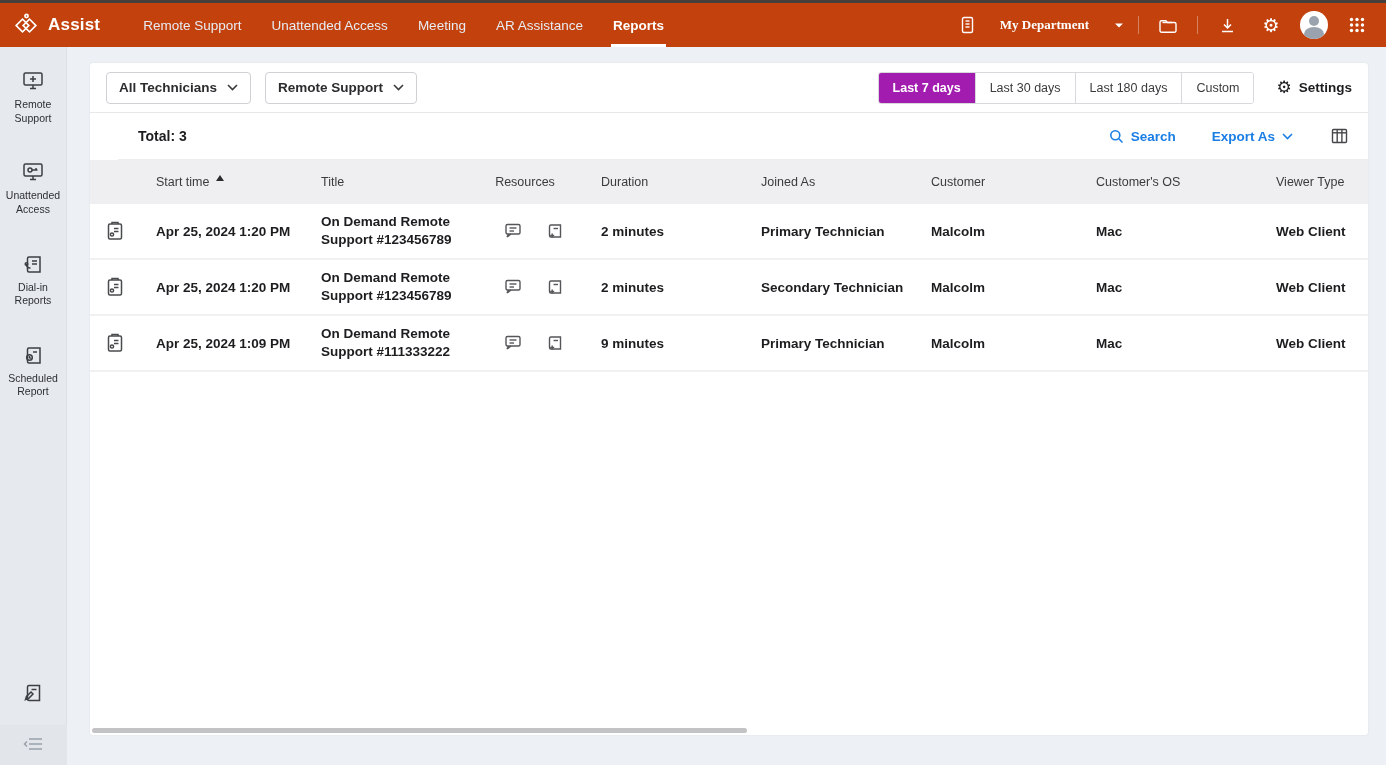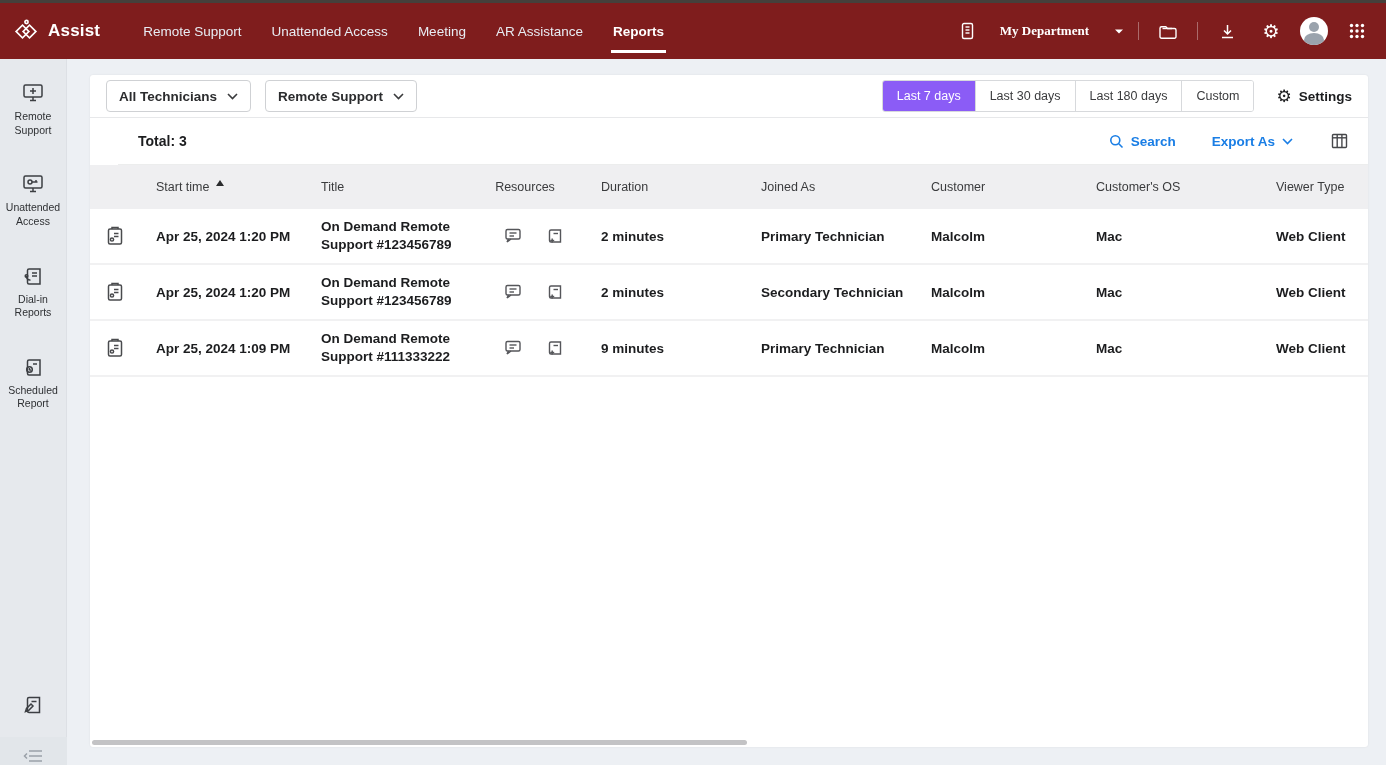--- a/index.html
+++ b/index.html
@@ -1,21 +1,21 @@
 <!DOCTYPE html>
 <html><head>
 <meta charset="utf-8">
 <style>
   * { margin:0; padding:0; box-sizing:border-box; }
   html,body { width:1386px; height:765px; overflow:hidden;
     font-family:"Liberation Sans","DejaVu Sans",sans-serif; background:#edf0f4; color:#1c1d1f; }
 
   
   .top-strip { height:3px; background:#45403b; }
-  .topbar { height:56px; background:#7f1d1d; display:flex; align-items:center; padding:4px 14px; color:#fff; }
+  .topbar { height:44px; background:#c2410c; display:flex; align-items:center; padding:4px 14px; color:#fff; }
   .brand { display:flex; align-items:center; gap:8px; margin-right:28px; }
   .brand-name { font-size:17px; font-weight:700; letter-spacing:.2px; }
   .nav-items { display:flex; align-items:stretch; height:44px; }
   .nav-item { display:flex; align-items:center; padding:0 2px; margin:0 13px; font-size:13.5px;
     color:#e8ecf3; cursor:pointer; position:relative; }
   .nav-item.active { font-weight:700; color:#fff; }
   .nav-item.active::after { content:""; position:absolute; left:0; right:0; bottom:0; height:3px; background:#fff; }
   .topbar-right { margin-left:auto; display:flex; align-items:center; gap:14px; }
   .dept { display:flex; align-items:center; gap:25px; cursor:pointer;font-family:Liberation Serif, serif; }
   .dept-label { font-size:13px; font-weight:600; }
@@ -36,28 +36,28 @@
   .side-item.active::before { content:""; position:absolute; left:0; top:0; bottom:0; width:4px; background:#1e87e8; }
   .side-bottom { margin-top:auto; display:flex; flex-direction:column; align-items:center; }
   .side-bottom .side-ico { padding:10px 0 20px; cursor:pointer; }
   .side-collapse { width:67px; padding:12px 0 14px; display:flex; justify-content:center; background:#e2e6ea; cursor:pointer; color:#9aa0a8; }
 
   .main { flex:1; position:relative; }
   .card { position:absolute; left:23px; top:16px; width:1278px; height:672px; background:#fff;
     border-radius:3px; box-shadow:0 0 2px rgba(0,0,0,.08); display:flex; flex-direction:column; }
 
   
-  .filter-row { height:43px; display:flex; align-items:center; padding:0 16px; border-bottom:1px solid #e7e8ea; }
+  .filter-row { height:50px; display:flex; align-items:center; padding:0 16px; border-bottom:1px solid #e7e8ea; }
   .select-btn { display:flex; align-items:center; gap:10px; border:1px solid #cfd1d4; border-radius:4px;
     height:32px; padding:0 12px; font-size:13.5px; font-weight:600; color:#2b2c2e; cursor:pointer; background:#fff; margin-right:14px; }
   .ranges { margin-left:auto; display:flex; border:1px solid #d7d9dc; border-radius:3px; overflow:hidden; }
   .range-btn { height:30px; padding:0 14px; display:flex; align-items:center; font-size:12.5px; color:#3a3b3d;
     background:#fff; cursor:pointer; border-left:1px solid #d7d9dc; }
   .range-btn:first-child { border-left:none; }
-  .range-btn.active { background:#8b5cf6; color:#fff; font-weight:400; }
+  .range-btn.active { background:#a21caf; color:#fff; font-weight:700; }
   .settings-btn { display:flex; align-items:center; gap:7px; margin-left:22px; cursor:pointer;
     font-size:13.5px; font-weight:600; color:#1c1d1f; }
 
   
   .toolbar-row { height:47px; display:flex; align-items:center; padding:0 20px; border-bottom:1px solid #eceded;margin-left:28px; }
   .total { font-size:14px; font-weight:700; }
   .toolbar-right { margin-left:auto; display:flex; align-items:center; gap:36px; }
   .link-btn { display:flex; align-items:center; gap:7px; color:#1a7ee5; font-size:13.5px; font-weight:600; cursor:pointer; }
   .colchooser { color:#46474a; cursor:pointer; display:flex; margin-left:2px; }
 

